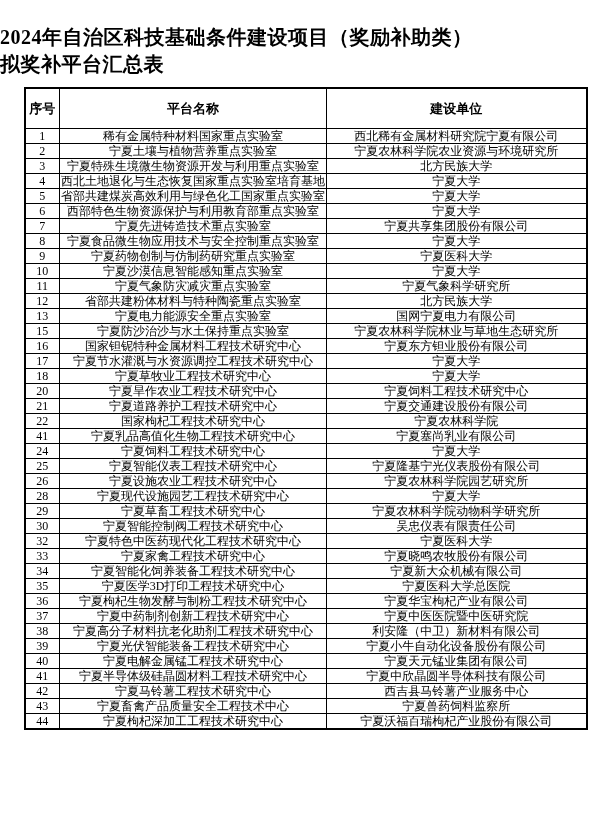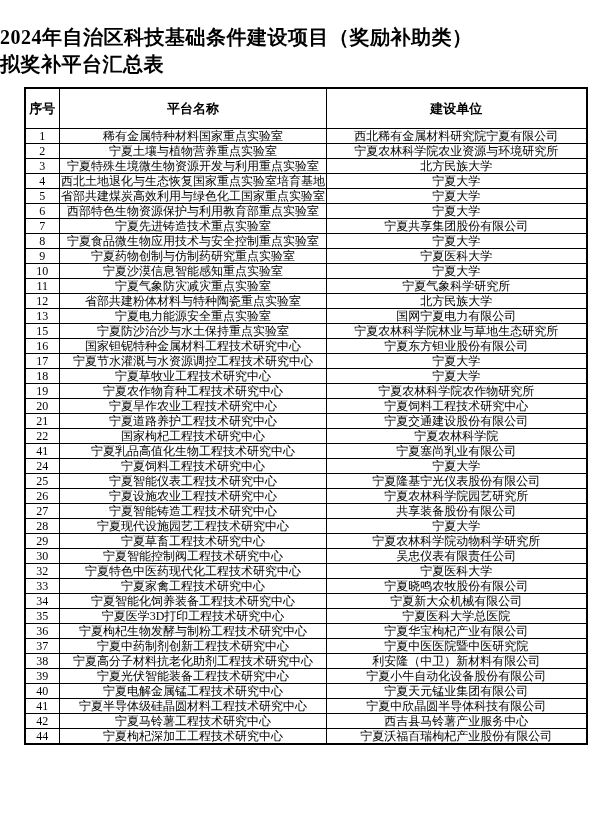--- a/index.html
+++ b/index.html
@@ -162,25 +162,20 @@
           <td class="cell-num">17</td>
           <td class="cell-platform">宁夏节水灌溉与水资源调控工程技术研究中心</td>
           <td class="cell-builder">宁夏大学</td>
         </tr>
         <tr>
           <td class="cell-num">18</td>
           <td class="cell-platform">宁夏草牧业工程技术研究中心</td>
           <td class="cell-builder">宁夏大学</td>
         </tr>
         <tr>
-          <td class="cell-num">19</td>
-          <td class="cell-platform">宁夏农作物育种工程技术研究中心</td>
-          <td class="cell-builder">宁夏农林科学院农作物研究所</td>
-        </tr>
-        <tr>
           <td class="cell-num">20</td>
           <td class="cell-platform">宁夏旱作农业工程技术研究中心</td>
           <td class="cell-builder">宁夏饲料工程技术研究中心</td>
         </tr>
         <tr>
           <td class="cell-num">21</td>
           <td class="cell-platform">宁夏道路养护工程技术研究中心</td>
           <td class="cell-builder">宁夏交通建设股份有限公司</td>
         </tr>
         <tr>
@@ -202,25 +197,20 @@
           <td class="cell-num">25</td>
           <td class="cell-platform">宁夏智能仪表工程技术研究中心</td>
           <td class="cell-builder">宁夏隆基宁光仪表股份有限公司</td>
         </tr>
         <tr>
           <td class="cell-num">26</td>
           <td class="cell-platform">宁夏设施农业工程技术研究中心</td>
           <td class="cell-builder">宁夏农林科学院园艺研究所</td>
         </tr>
         <tr>
-          <td class="cell-num">27</td>
-          <td class="cell-platform">宁夏智能铸造工程技术研究中心</td>
-          <td class="cell-builder">共享装备股份有限公司</td>
-        </tr>
-        <tr>
           <td class="cell-num">28</td>
           <td class="cell-platform">宁夏现代设施园艺工程技术研究中心</td>
           <td class="cell-builder">宁夏大学</td>
         </tr>
         <tr>
           <td class="cell-num">29</td>
           <td class="cell-platform">宁夏草畜工程技术研究中心</td>
           <td class="cell-builder">宁夏农林科学院动物科学研究所</td>
         </tr>
         <tr>
@@ -277,20 +267,25 @@
           <td class="cell-num">41</td>
           <td class="cell-platform">宁夏半导体级硅晶圆材料工程技术研究中心</td>
           <td class="cell-builder">宁夏中欣晶圆半导体科技有限公司</td>
         </tr>
         <tr>
           <td class="cell-num">42</td>
           <td class="cell-platform">宁夏马铃薯工程技术研究中心</td>
           <td class="cell-builder">西吉县马铃薯产业服务中心</td>
         </tr>
         <tr>
+          <td class="cell-num">43</td>
+          <td class="cell-platform">宁夏畜禽产品质量安全工程技术中心</td>
+          <td class="cell-builder">宁夏兽药饲料监察所</td>
+        </tr>
+        <tr>
           <td class="cell-num">44</td>
           <td class="cell-platform">宁夏枸杞深加工工程技术研究中心</td>
           <td class="cell-builder">宁夏沃福百瑞枸杞产业股份有限公司</td>
         </tr>
       </tbody>
   </table>
 
 </div>
 
 </body></html>

